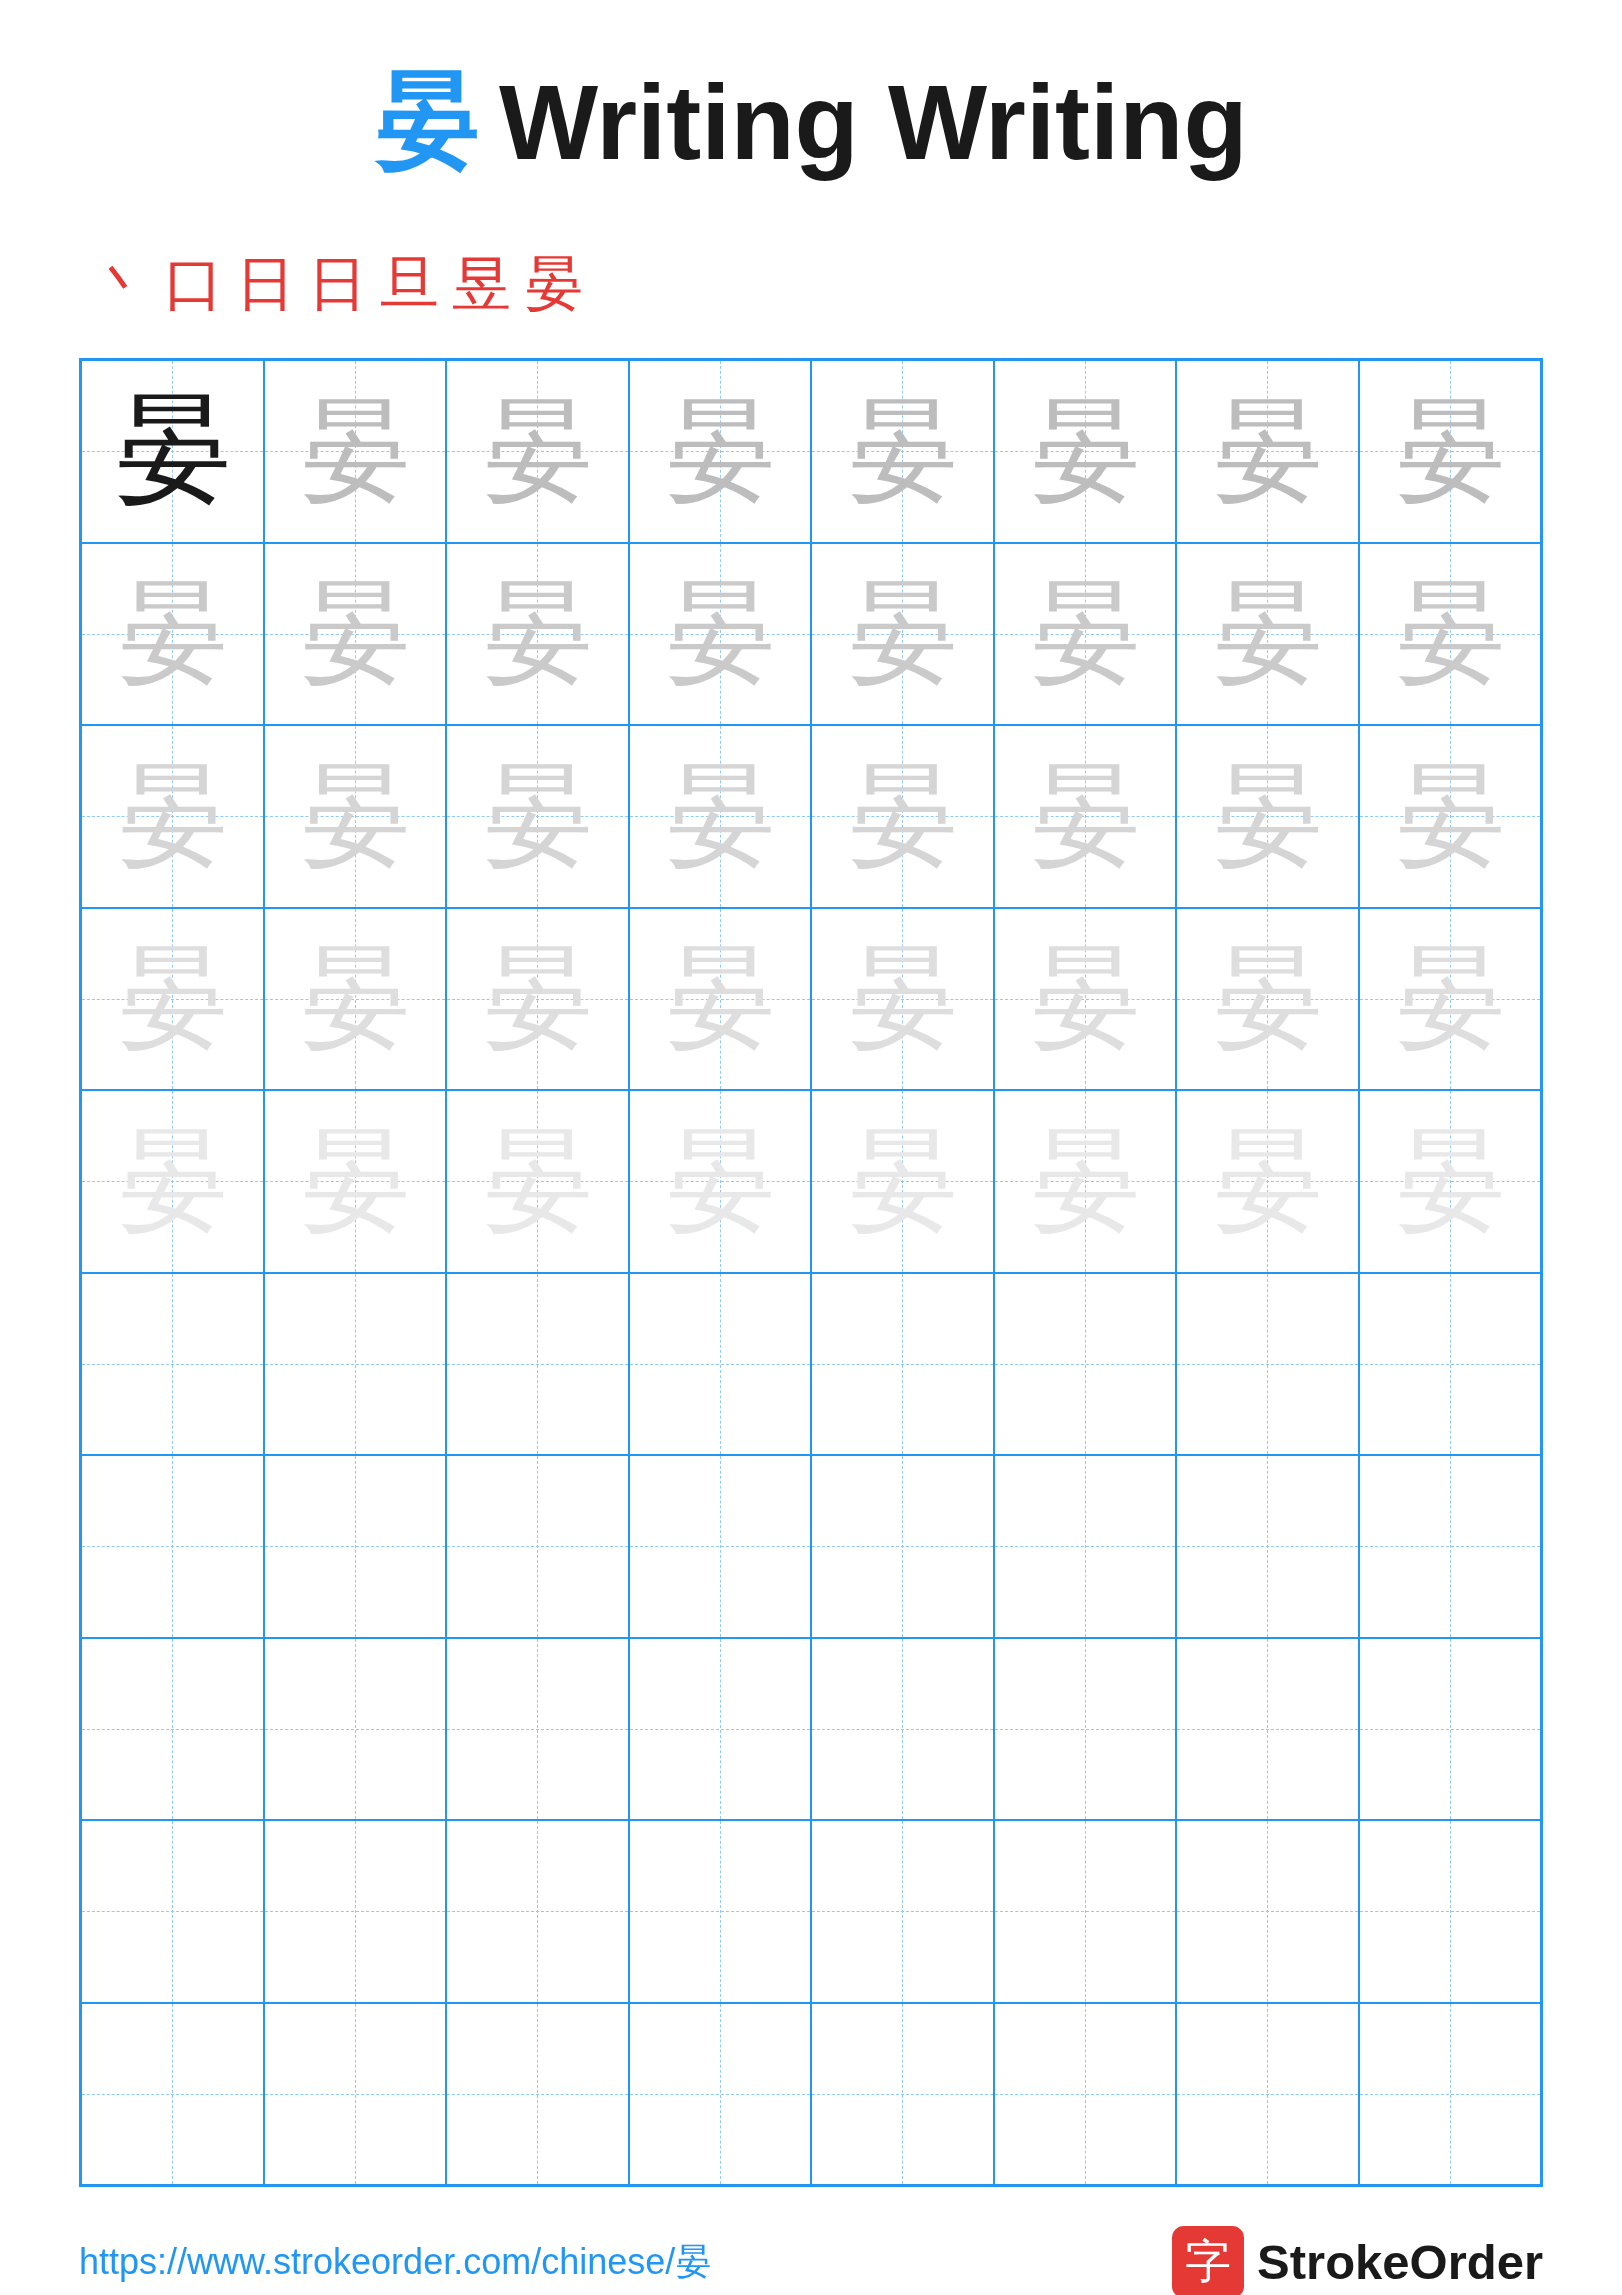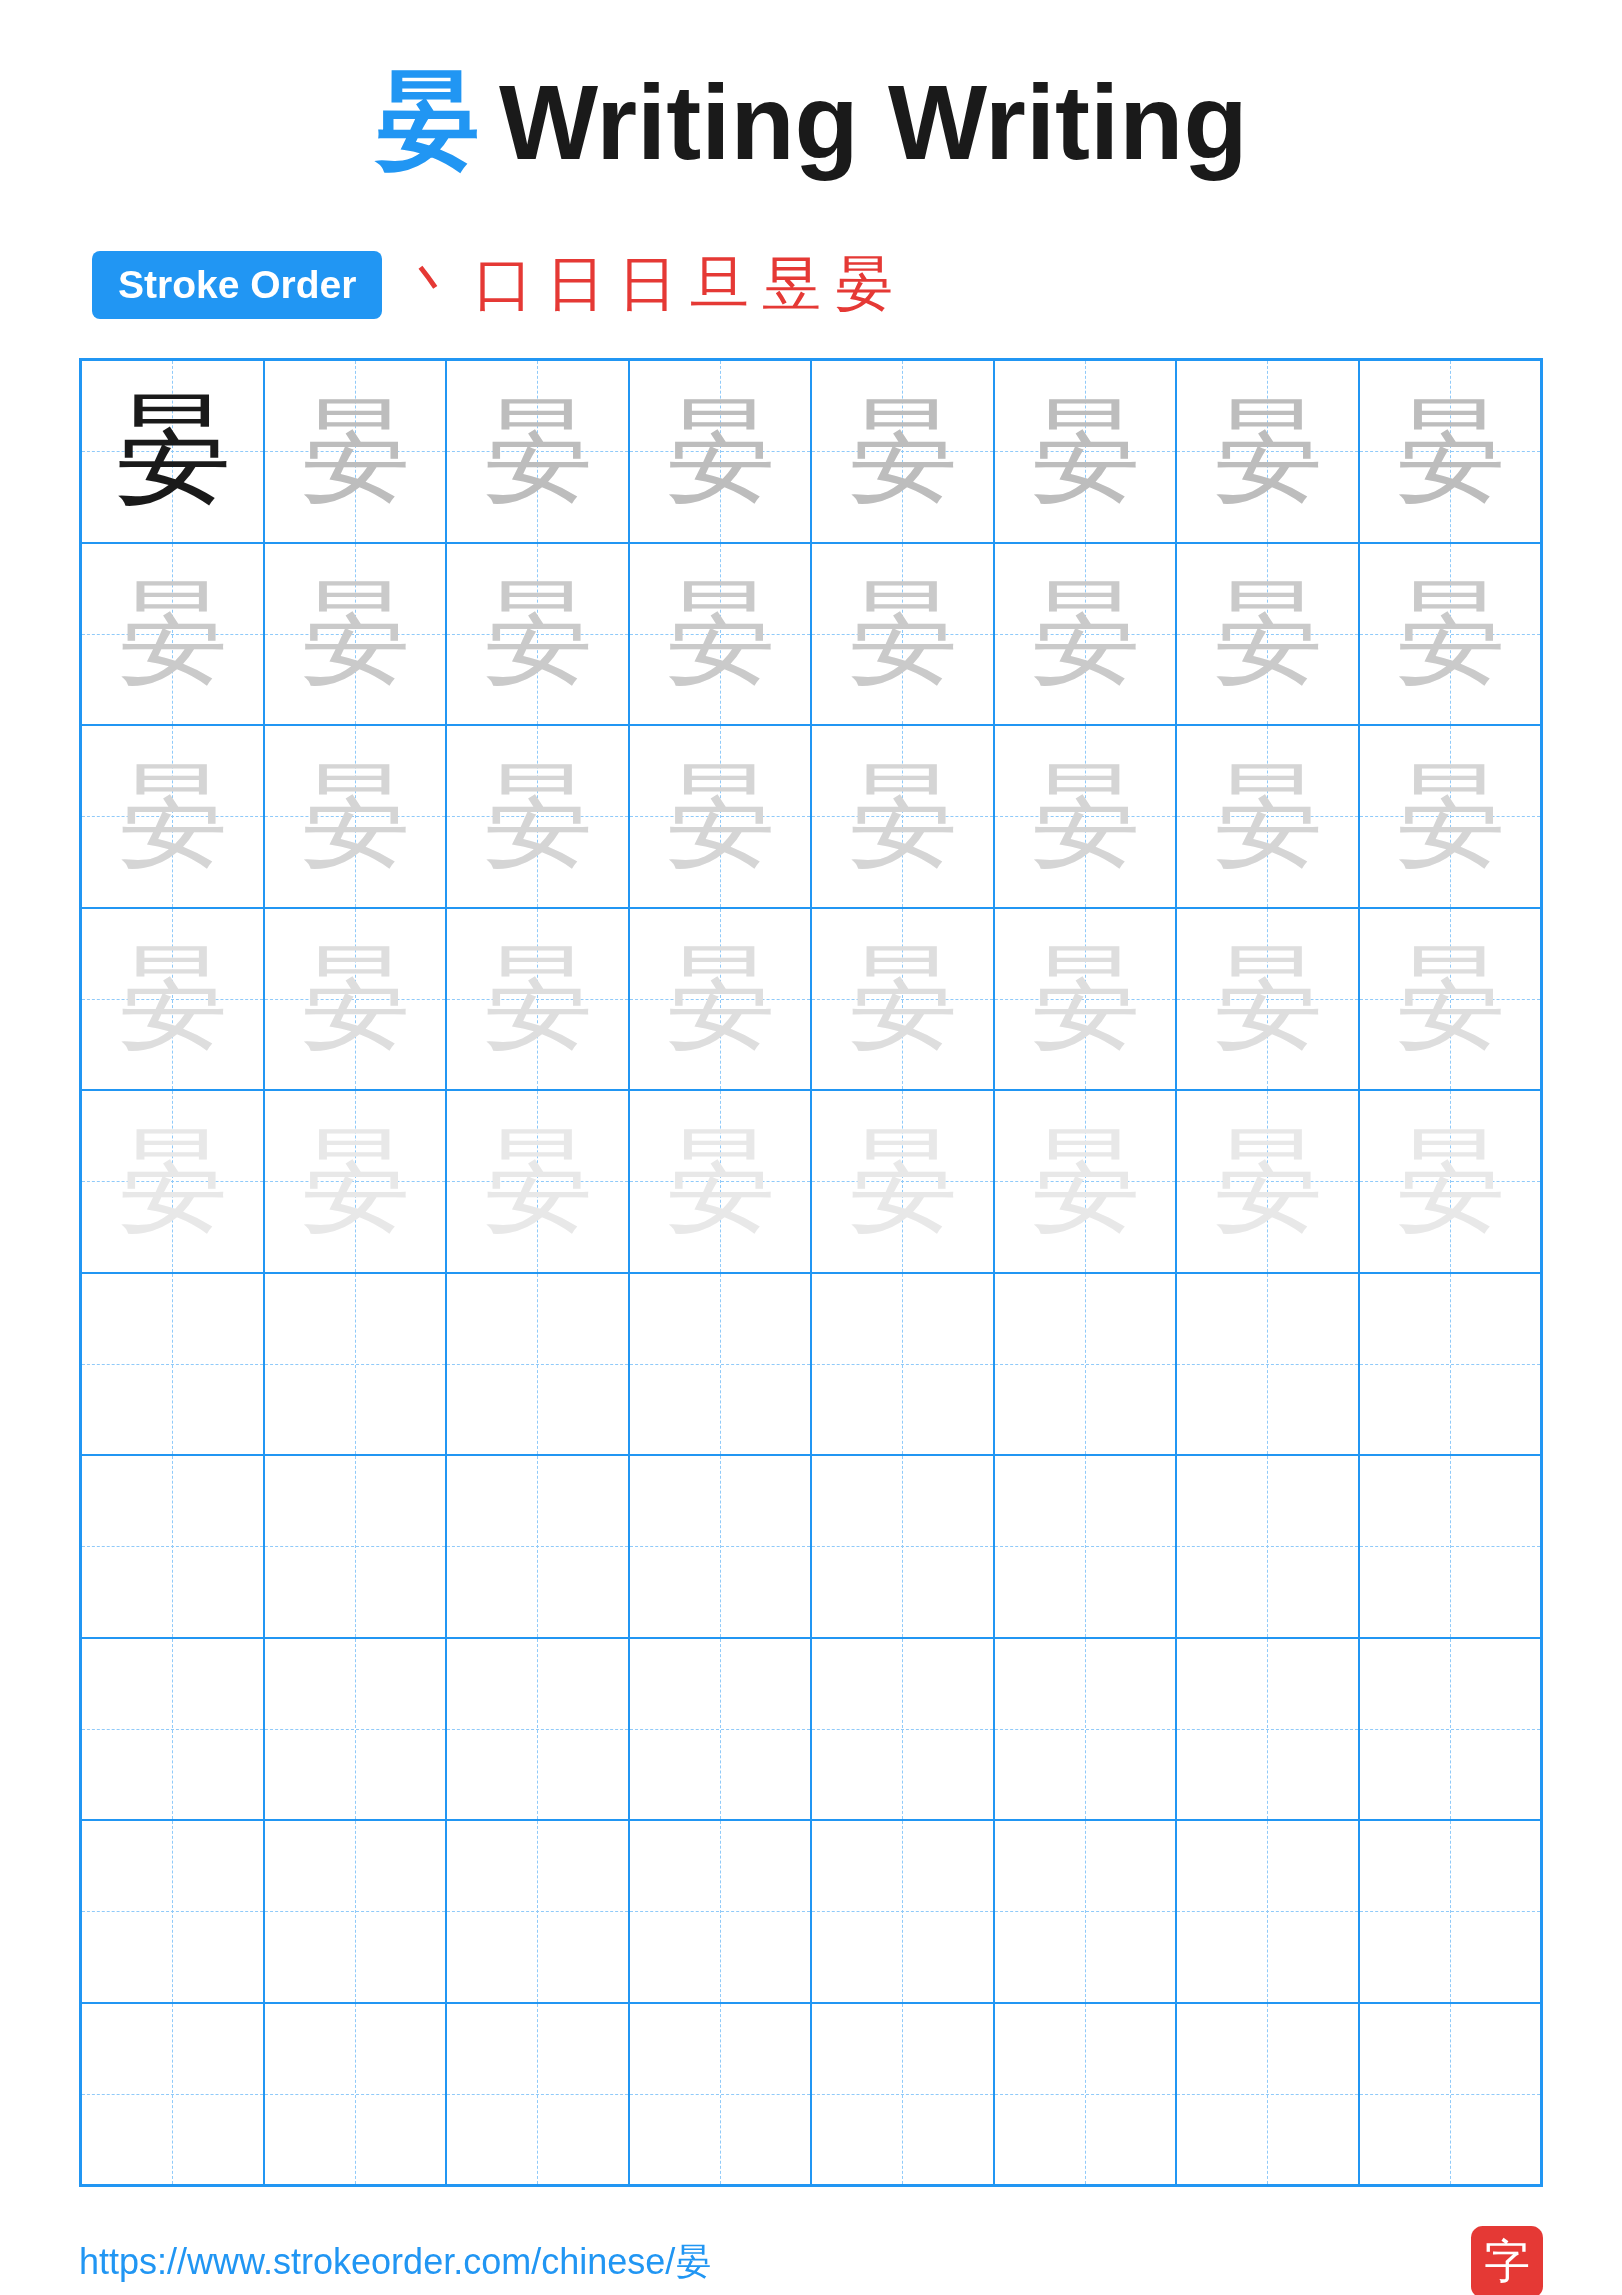--- a/index.html
+++ b/index.html
@@ -192,21 +192,20 @@
 <body>
 
 <div class="page">
 
   <div class="title">
     <span class="title-char">晏</span>
     <span class="title-text">Writing Writing</span>
   </div>
 
   <div class="stroke-order-row">
-    <div class="stroke-order-badge">Stroke Order</div>
     <div class="stroke-order-chars">
       <span>丶</span>
       <span>口</span>
       <span>日</span>
       <span>日</span>
       <span>旦</span>
       <span>昱</span>
       <span>晏</span>
     </div>
   </div>
@@ -371,17 +370,18 @@
       <div class="grid-cell"></div>
       <div class="grid-cell"></div>
       <div class="grid-cell"></div>
       <div class="grid-cell"></div>
     </div>
 
   <div class="footer">
     <span class="footer-url">https://www.strokeorder.com/chinese/晏</span>
     <div class="footer-logo">
       <div class="footer-logo-icon">字</div>
+      <span class="footer-logo-text">StrokeOrder</span>
     </div>
   </div>
 
 </div>
 
 
 </body></html>

